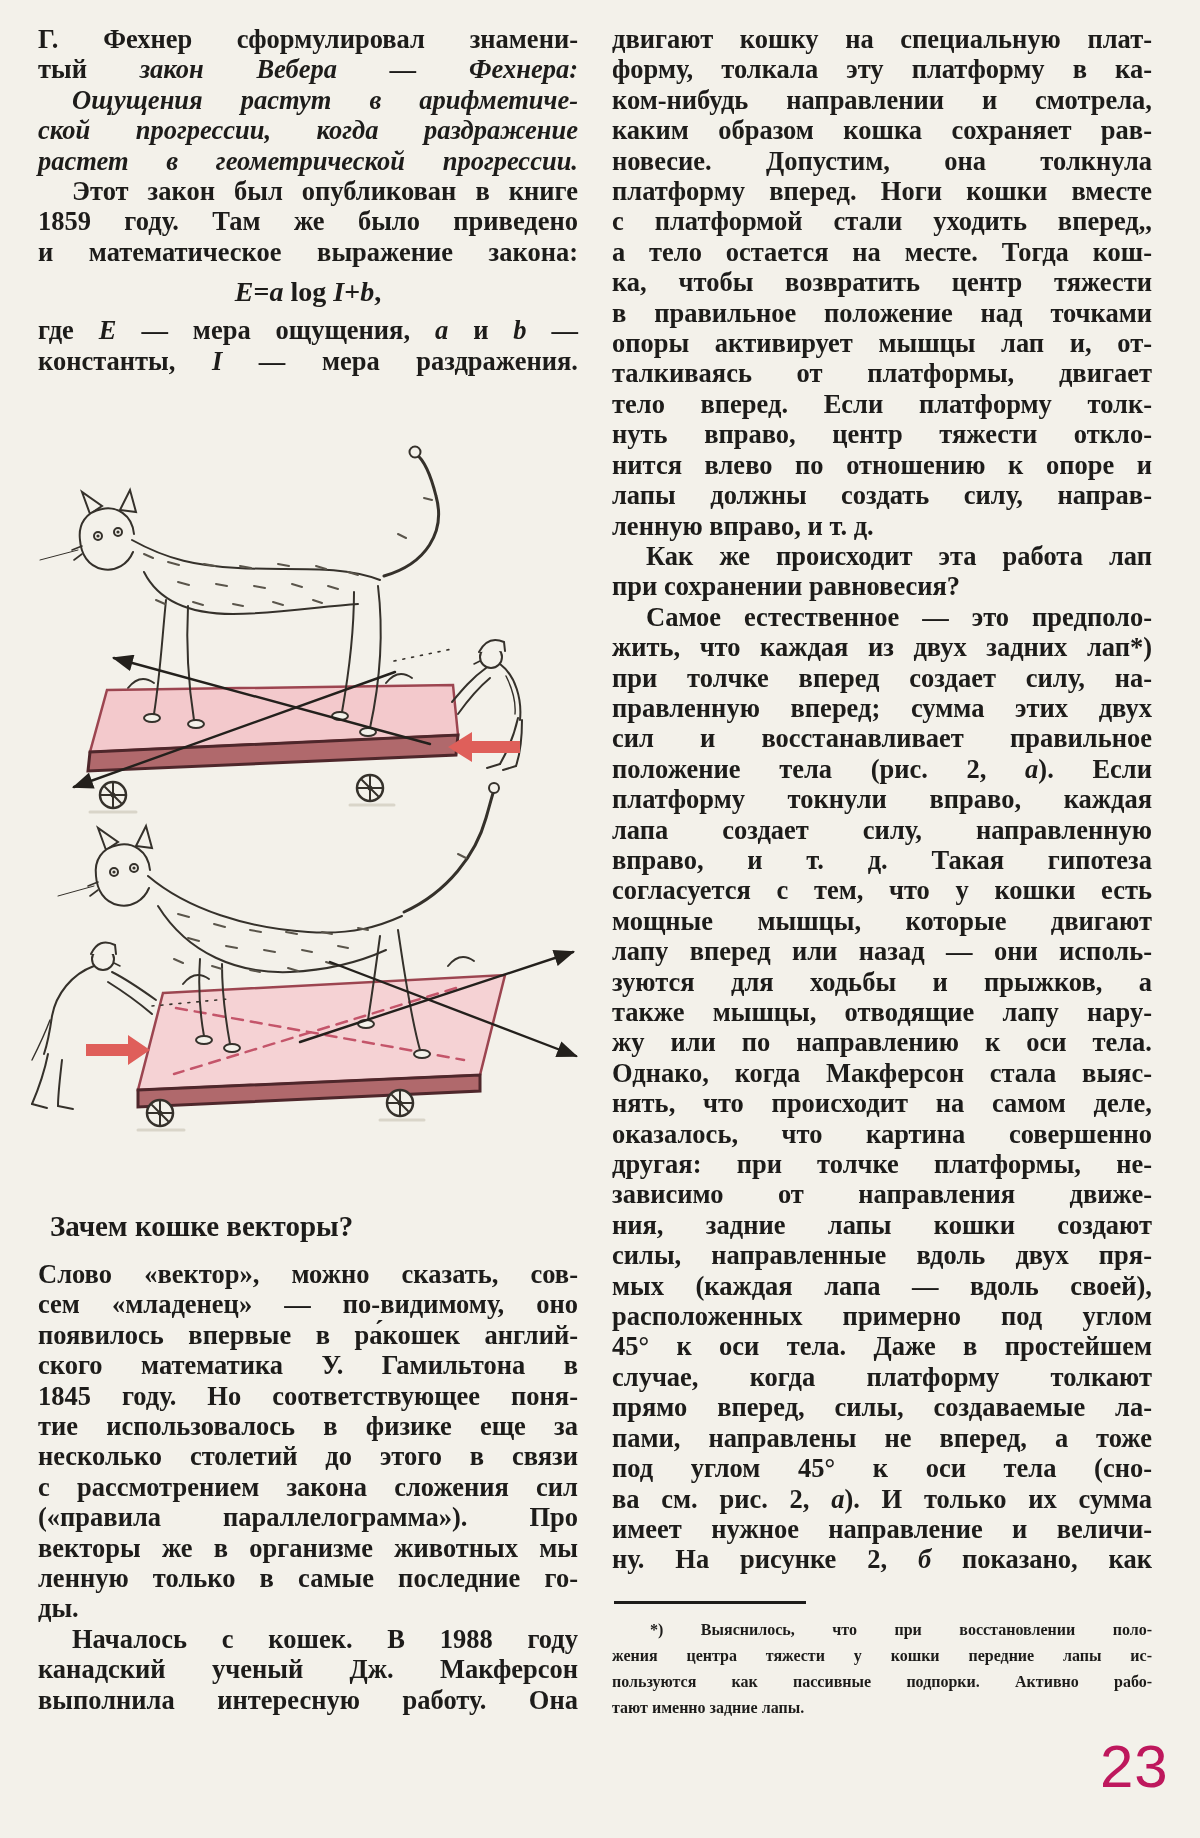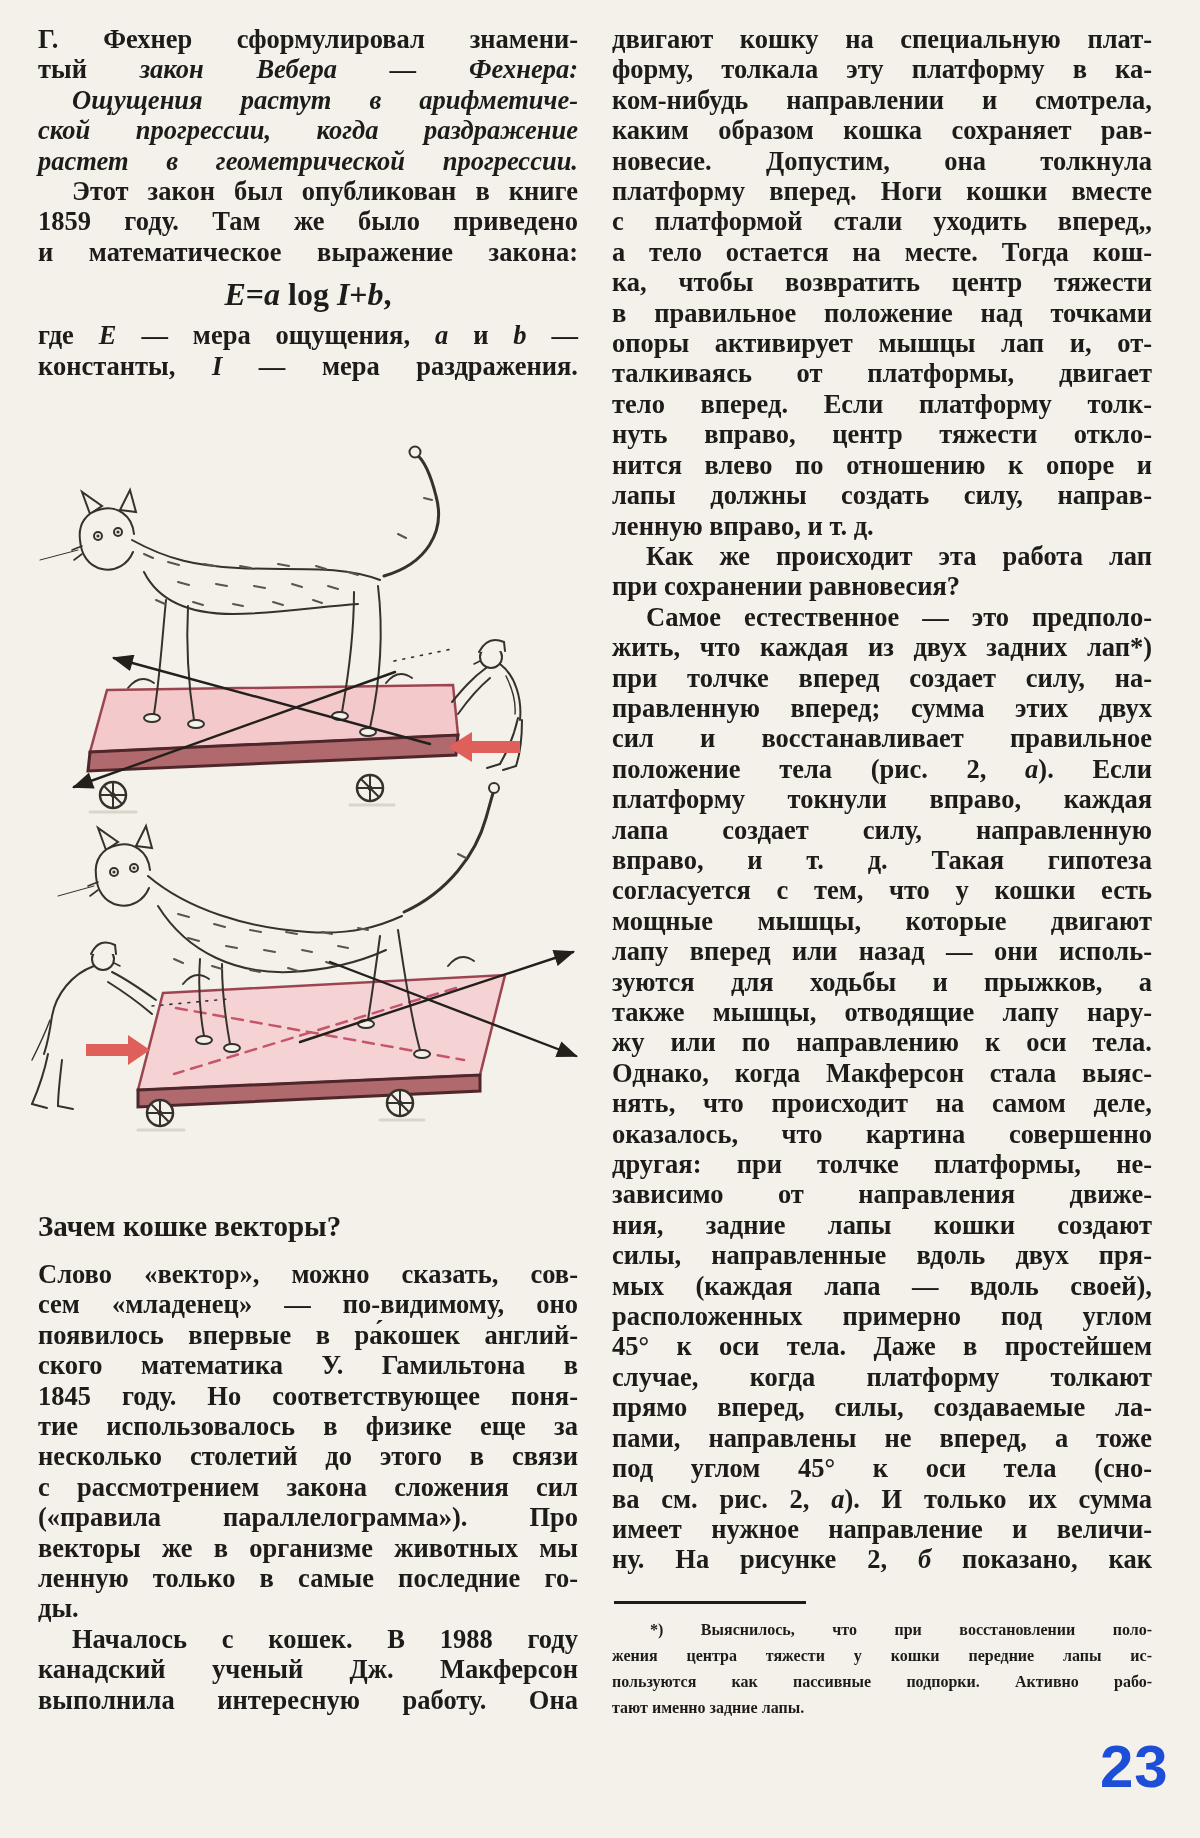--- a/index.html
+++ b/index.html
@@ -13,31 +13,31 @@
   #col-left-bottom{left:38px;top:1204px;}
   #col-right{left:612px;top:24px;}
   .para{margin:0;}
   .line{
     font-size:26.5px;line-height:30.4px;font-weight:700;
     text-align:justify;text-align-last:justify;
   }
   .line.end{text-align-last:left;}
   .line.indent{text-indent:34px;}
   .it{font-style:italic;}
-  .h2{font-size:29px;font-weight:700;margin:6px 0 16px 0;}
-  .formula{font-size:32px;font-weight:700;text-align:center;margin:9px 0 7px 0;}
+  .h2{font-size:29px;font-weight:700;margin:6px 0 16px 12px;}
+  .formula{font-size:28px;font-weight:700;text-align:center;margin:9px 0 7px 0;}
   .footnote{margin-top:26px;}
   .footnote .rule{width:192px;height:3px;background:#1d1c1a;margin:0 0 13px 2px;}
   .footnote .line{font-size:16px;line-height:26px;}
   .footnote .line.indent{text-indent:38px;}
   .figure{position:absolute;left:28px;top:414px;}
   .pageno{
     position:absolute;left:1100px;top:1732px;
     font-family:"Liberation Sans","DejaVu Sans",sans-serif;
-    font-size:60px;font-weight:700;color:#1d4ed8;letter-spacing:1px;
+    font-size:60px;font-weight:400;color:#be185d;letter-spacing:1px;
   }
 </style>
 </head>
 <body>
 
 <div class="page">
 
   <div class="col" id="col-left-top">
       <div class="para">
         <div class="line"><span>Г. Фехнер сформулировал знамени-</span></div>

